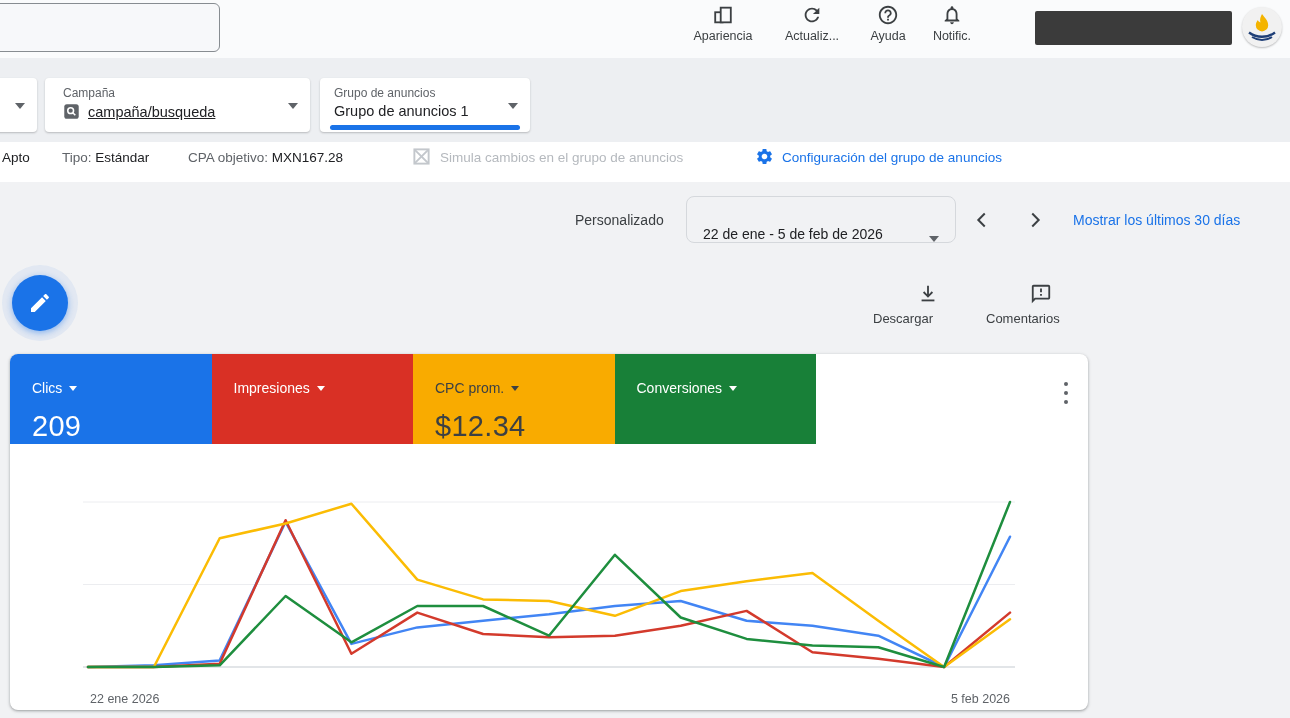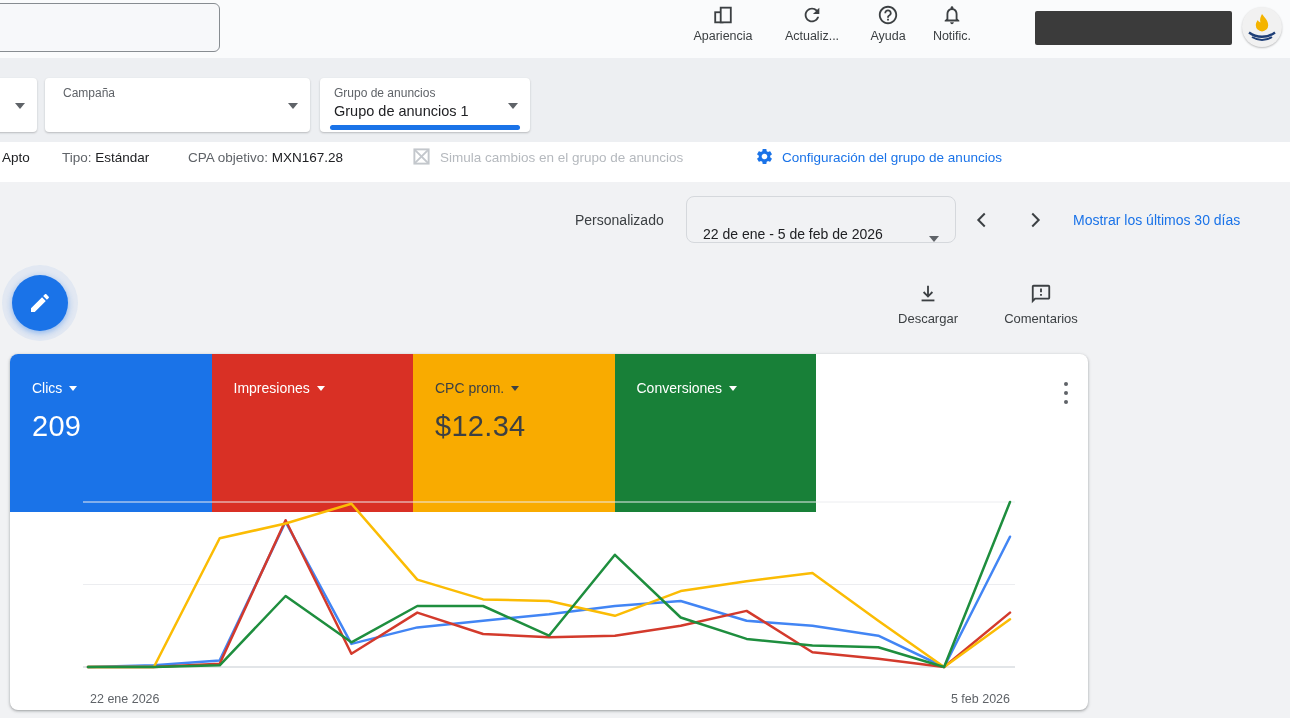--- a/index.html
+++ b/index.html
@@ -72,31 +72,31 @@
 
   
   .fab {
     left:12px; top:275px; width:56px; height:56px; border-radius:50%;
     background:#1a73e8; display:flex; align-items:center; justify-content:center;
     box-shadow:0 2px 6px rgba(26,115,232,.45), 0 0 0 10px rgba(26,115,232,.07);
     cursor:pointer;
   }
 
   
-  .action-btn { top:283px; width:110px; text-align:center; cursor:pointer; }
+  .action-btn { top:283px; width:110px; text-align:left; cursor:pointer; }
   .action-btn svg { display:block; margin:0 auto; }
   .action-label { font-size:13px; color:#3c4043; margin-top:6px; }
 
   
   .card {
     left:10px; top:354px; width:1078px; height:356px; background:#fff;
     border-radius:8px; box-shadow:0 1px 2px rgba(60,64,67,.3), 0 1px 3px 1px rgba(60,64,67,.15);
     position:absolute; overflow:hidden;
   }
-  .tile { position:absolute; top:0; height:158px; width:201.5px; padding:26px 0 0 22px; cursor:pointer; }
+  .tile { position:absolute; top:0; height:90px; width:201.5px; padding:26px 0 0 22px; cursor:pointer; }
   .tile-label-row { display:flex; align-items:center; gap:7px; font-size:14px; font-weight:500; }
   .tile .caret { border-top-color:currentColor; border-left-width:4.5px; border-right-width:4.5px; border-top-width:5.5px; }
   .tile-value { font-size:29px; margin-top:14px; letter-spacing:.3px; }
 
   .dots { position:absolute; left:1048px; top:28px; width:16px; height:22px; display:flex; flex-direction:column; align-items:center; justify-content:space-between; cursor:pointer; }
   .dots i { width:4px; height:4px; border-radius:50%; background:#5f6368; }
 
   .chart-svg { position:absolute; left:0; top:134px; }
   .x-label { position:absolute; top:322px; font-size:12.5px; color:#5f6368;margin-top:16px; }
   .x-label.start { left:80px; }
@@ -152,20 +152,30 @@
     <path d="M7 25.5c4.2 3.1 8.6 4.3 13 4.3s8.8-1.2 13-4.3" stroke="#1f3f77" stroke-width="2.4" fill="none"></path>
     <path d="M10 30c3.4 2.1 6.6 3 10 3s6.6-.9 10-3" stroke="#1f3f77" stroke-width="2" fill="none"></path>
   </svg>
 </div>
 
 <div class="chip chip-stub">
   <span class="caret caret-right"></span>
 </div>
 <div class="chip chip-campaign">
   <div class="chip-small-label">Campaña</div>
+  <div class="chip-value-row">
+    <span style="margin-right:8px; display:inline-flex;">
+      <svg width="17" height="17" viewBox="0 0 20 20">
+          <rect x="1.5" y="1.5" width="17" height="17" rx="3" fill="#5f6368"></rect>
+          <circle cx="9" cy="9" r="3.4" fill="none" stroke="#fff" stroke-width="1.8"></circle>
+          <line x1="11.5" y1="11.5" x2="14.5" y2="14.5" stroke="#fff" stroke-width="1.8"></line>
+        </svg>
+    </span>
+    <span class="chip-value link">campaña/busqueda</span>
+  </div>
   <span class="caret caret-right"></span>
 </div>
 <div class="chip chip-adgroup">
   <div class="chip-small-label">Grupo de anuncios</div>
   <div class="chip-value-row">
     <span class="chip-value">Grupo de anuncios 1</span>
   </div>
   <span class="caret caret-right"></span>
   <div class="adgroup-underline"></div>
 </div>

